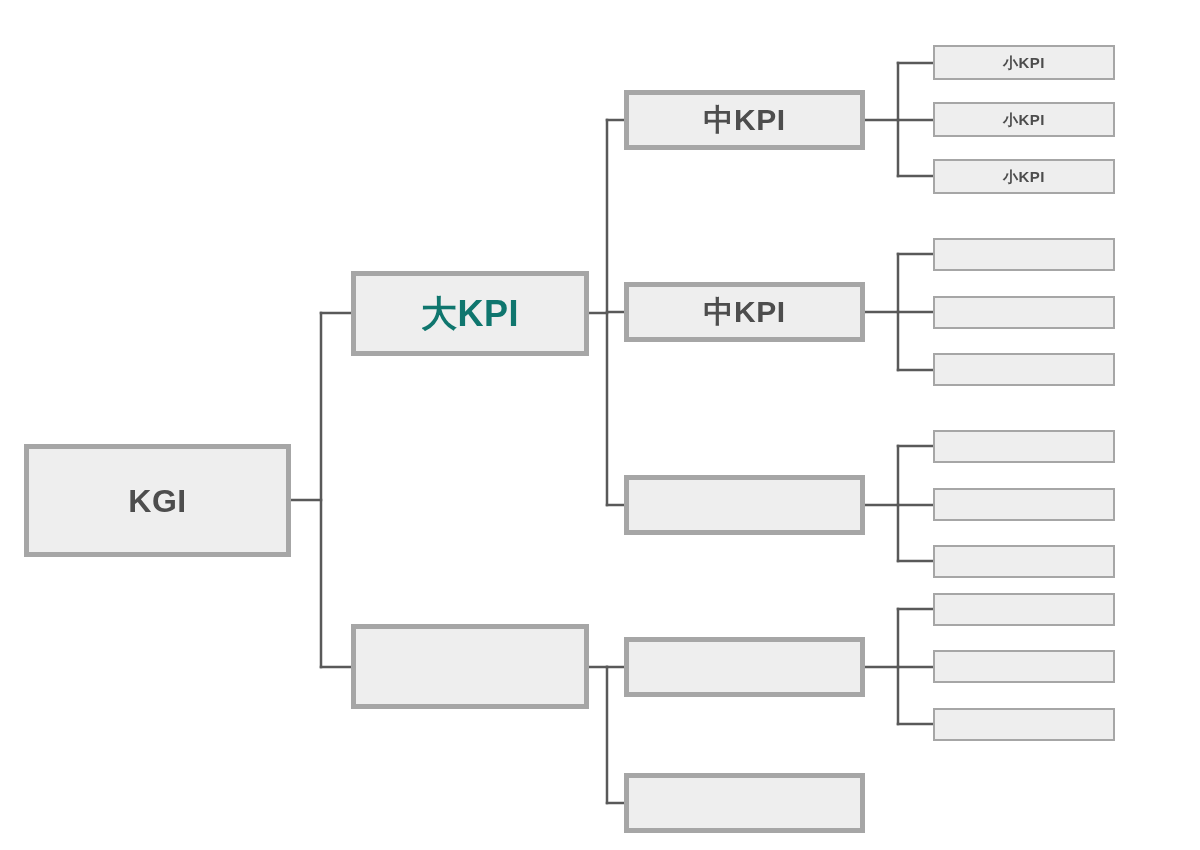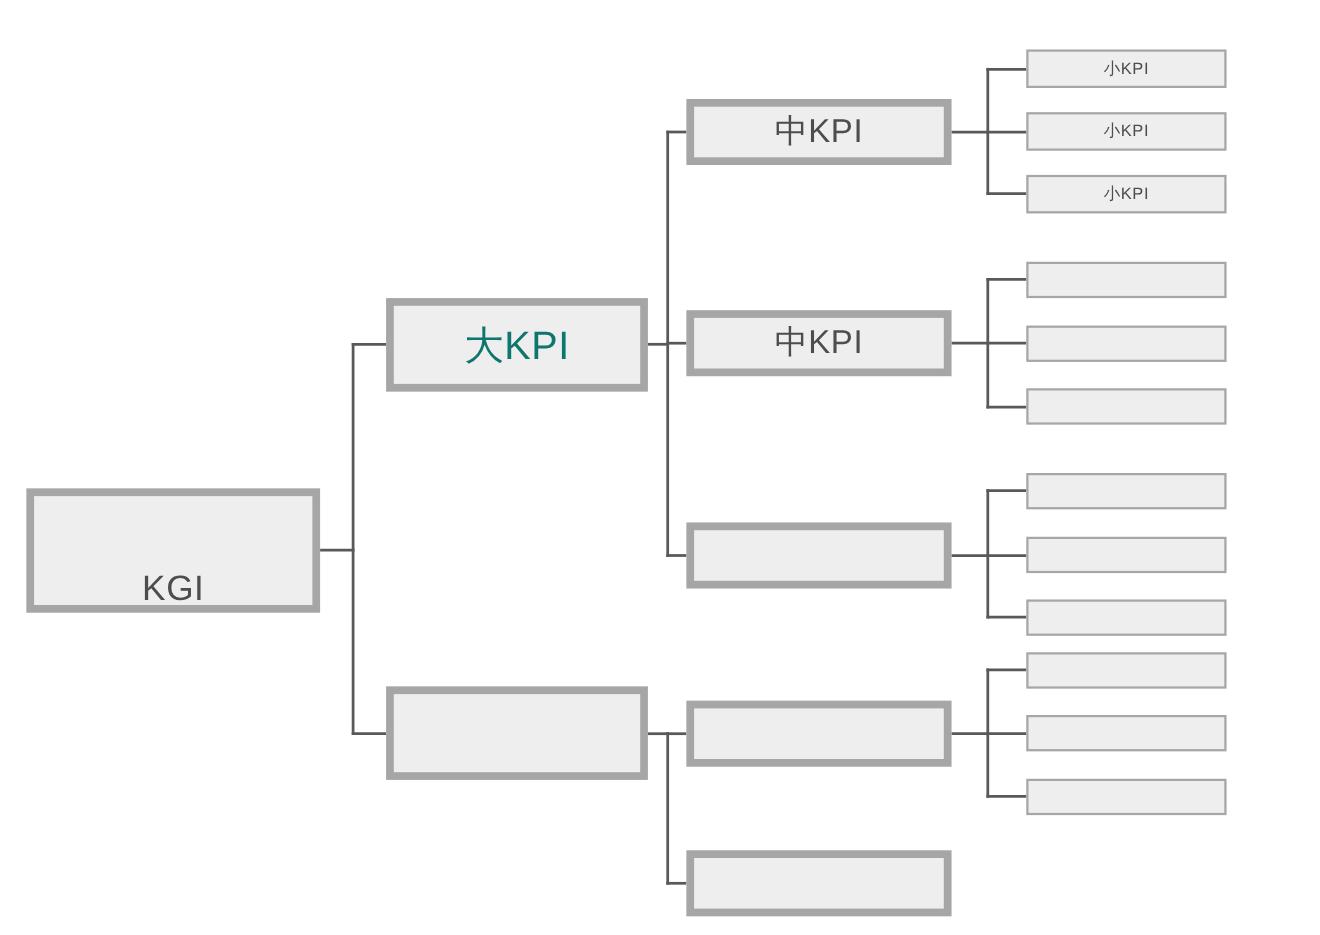--- a/index.html
+++ b/index.html
@@ -22,35 +22,36 @@
     left: 0;
     top: 0;
     width: 1200px;
     height: 850px;
     pointer-events: none;
   }
   .node {
     position: absolute;
     box-sizing: border-box;
     background: #eeeeee;
-    border: 7px solid #404040;
+    border: 5px solid #404040;
     display: flex;
     align-items: center;
     justify-content: center;
     color: #4d4d4d;
     line-height: 1;
     white-space: nowrap;
   }
-  .node.lvl1 { font-size: 32px; align-items: flex-end; }
+  .node.lvl1 { font-size: 32px; }
   .node.lvl2 { font-size: 36px; }
   .node.lvl3 { font-size: 30px; }
   .node.lvl4 { border-width: 2px; font-size: 15px; }
   .node-label {
     display: block;
     letter-spacing: 0.5px;
+    font-weight: bold;
   }
 </style>
 </head>
 <body>
 
 <div id="canvas">
   <svg id="connectors" viewBox="0 0 1200 850" xmlns="http://www.w3.org/2000/svg">
       <path d="M 291 500 L 321 500" fill="none" stroke="#595959" stroke-width="2.5" stroke-linecap="square"></path>
       <path d="M 321 313 L 321 667" fill="none" stroke="#595959" stroke-width="2.5" stroke-linecap="square"></path>
       <path d="M 321 313 L 351 313" fill="none" stroke="#595959" stroke-width="2.5" stroke-linecap="square"></path>

